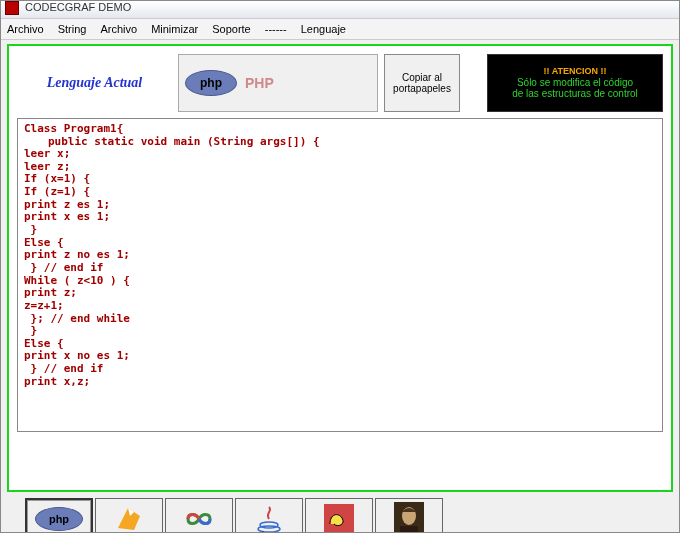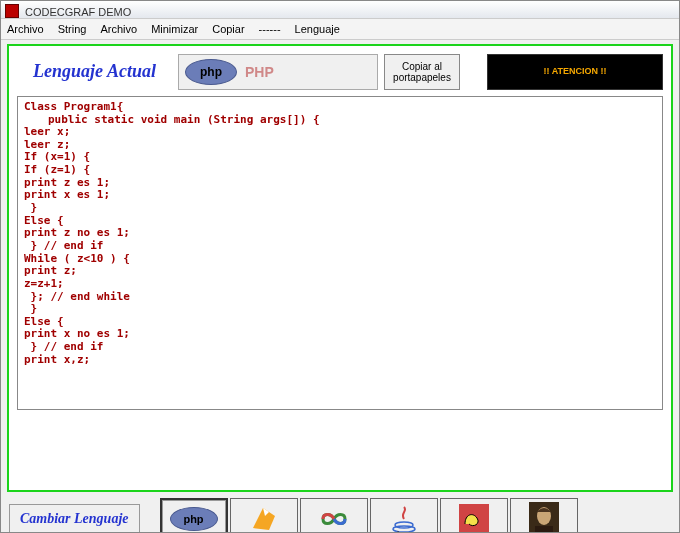--- a/index.html
+++ b/index.html
@@ -9,21 +9,21 @@
     font-family: Tahoma, Arial, sans-serif;
     font-size: 11px;
     background: #f0f0f0;
     overflow: hidden;
     border: 1px solid #888;
   }
   .titlebar {
     height: 18px;
     background: linear-gradient(to bottom, #fff, #e4e8ee);
     display: flex;
-    align-items: flex-end;
+    align-items: flex-start;
     padding: 0 4px;
     border-bottom: 1px solid #ccc;
   }
   .app-icon {
     width: 14px; height: 14px;
     background: #b00; margin-right: 6px;
     border: 1px solid #600;
   }
   .titlebar-title { font-size: 11px; color: #333; }
   .menubar {
@@ -52,21 +52,21 @@
   }
   .lang-label {
     flex: 0 0 155px;
     display: flex;
     align-items: center;
     justify-content: center;
     color: #2433d0;
     font-family: Georgia, serif;
     font-style: italic;
     font-weight: bold;
-    font-size: 18px;
+    font-size: 14px;
   }
   .lang-box {
     flex: 0 0 200px;
     border: 1px solid #aaa;
     background: #f0f0f0;
     display: flex;
     align-items: center;
     padding: 2px 6px;
     gap: 8px;
   }
@@ -155,36 +155,38 @@
 <div class="titlebar">
   <div class="app-icon"></div>
   <div class="titlebar-title">CODECGRAF DEMO</div>
 </div>
 
 <div class="menubar">
   <span>Archivo</span>
   <span>String</span>
   <span>Archivo</span>
   <span>Minimizar</span>
-  <span>Copiar</span>
+  <span>Soporte</span>
   <span>------</span>
   <span>Lenguaje</span>
 </div>
 
 <div class="outer">
   <div class="toprow">
     <div class="lang-label">Lenguaje Actual</div>
     <div class="lang-box">
       <div class="php-ellipse">php</div>
       <div class="php-text">PHP</div>
     </div>
     <button class="copy-btn">Copiar al portapapeles</button>
     <div class="spacer"></div>
     <div class="warn-box">
       <div class="warn-line1">!! ATENCION !!</div>
+      <div class="warn-line2">Sólo se modifica el código</div>
+      <div class="warn-line3">de las estructuras de control</div>
     </div>
   </div>
 
   <div class="code-area"><span>Class Program1{</span>
 <span class="code-indent">public static void main (String args[]) {</span>
 <span>leer x;</span>
 <span>leer z;</span>
 <span>If (x=1) {</span>
 <span>If (z=1) {</span>
 <span>print z es 1;</span>
@@ -198,21 +200,20 @@
 <span>z=z+1;</span>
 <span> }; // end while</span>
 <span> }</span>
 <span>Else {</span>
 <span>print x no es 1;</span>
 <span> } // end if</span>
 <span>print x,z;</span></div>
 </div>
 
 <div class="bottombar">
-  <div class="change-lang">Cambiar Lenguaje</div>
   <div class="lang-btns">
     <div class="lang-btn active">
       <div class="php-ellipse" style="width:48px;height:24px;font-size:11px;">php</div>
     </div>
     <div class="lang-btn">
       <span class="ico-fox">
         <svg width="30" height="26">
             <polygon points="4,22 14,2 26,10 20,24" fill="#f5a623"></polygon>
             <polygon points="14,2 20,6 16,10" fill="#fff"></polygon>
           </svg>

